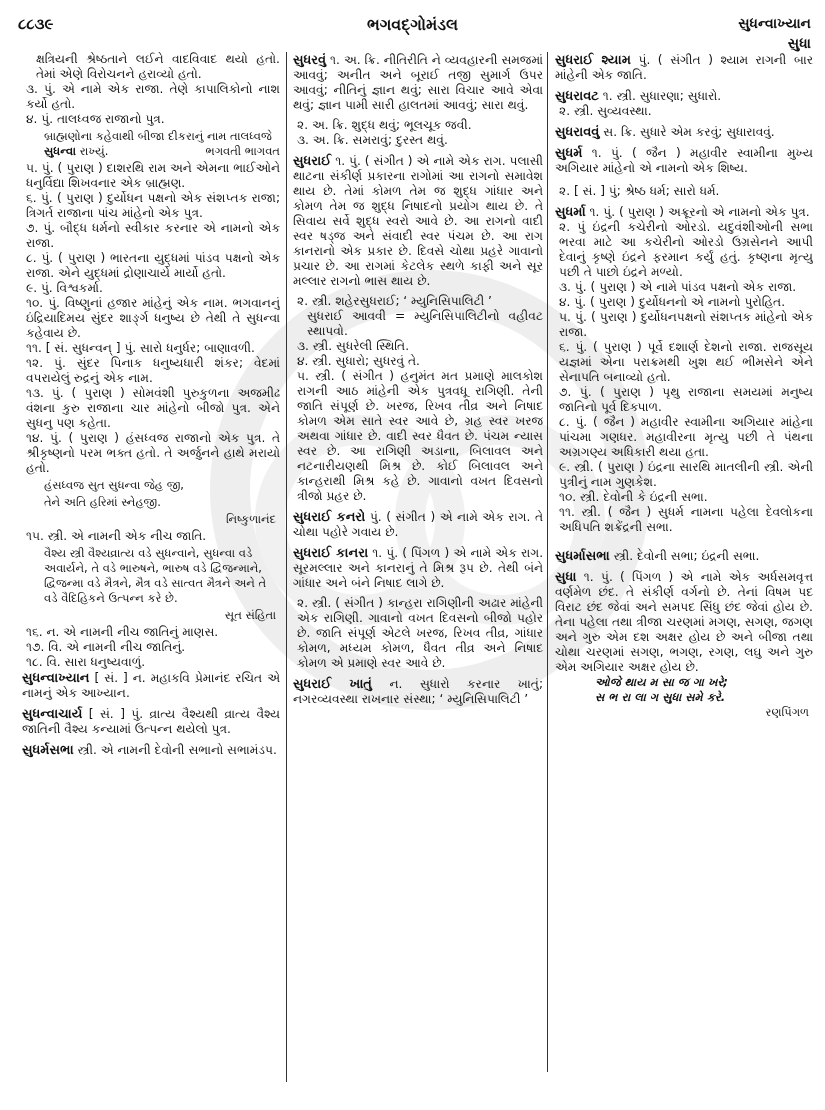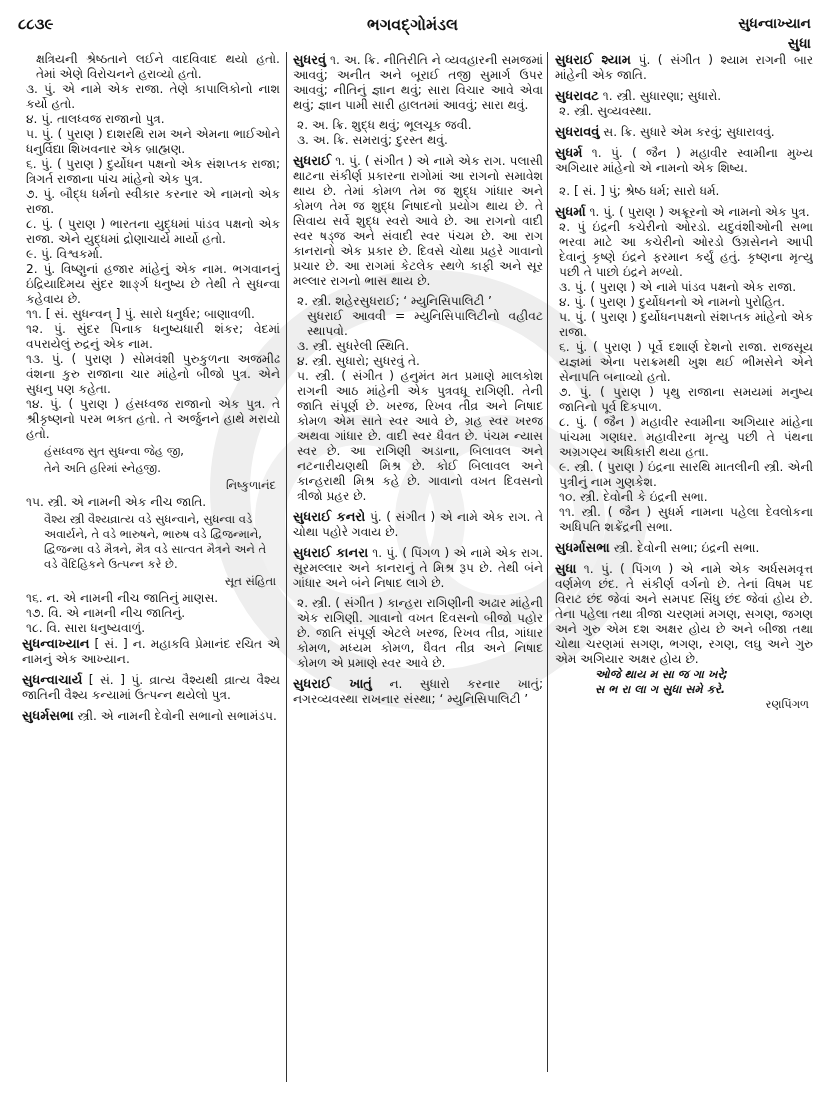--- a/index.html
+++ b/index.html
@@ -51,26 +51,32 @@
   <div class="guide-word-2">સુધા</div>
 </div>
 
 <div class="divider div-1"></div>
 <div class="divider div-2"></div>
 
 <div class="col col-1">
   <p class="sense cont">ક્ષત્રિયની શ્રેષ્ઠતાને લઈને વાદવિવાદ થયો હતો. તેમાં એણે વિરોચનને હરાવ્યો હતો.</p>
   <p class="sense">૩. પું. એ નામે એક રાજા. તેણે કાપાલિકોનો નાશ કર્યો હતો.</p>
   <p class="sense">૪. પું. તાલધ્વજ રાજાનો પુત્ર.</p>
+  <div class="quote">
+    <span>બ્રાહ્મણોના કહેવાથી બીજા દીકરાનું નામ તાલધ્વજે</span>
+    <span class="b">સુધન્વા</span>
+    <span>રાખ્યું.</span>
+    <span style="float:right">ભગવતી ભાગવત</span>
+  </div>
   <p class="sense">૫. પું. ( પુરાણ ) દાશરથિ રામ અને એમના ભાઈઓને ધનુર્વિદ્યા શિખવનાર એક બ્રાહ્મણ.</p>
   <p class="sense">૬. પું. ( પુરાણ ) દુર્યોધન પક્ષનો એક સંશપ્તક રાજા; ત્રિગર્ત રાજાના પાંચ માંહેનો એક પુત્ર.</p>
   <p class="sense">૭. પું. બૌદ્ધ ધર્મનો સ્વીકાર કરનાર એ નામનો એક રાજા.</p>
   <p class="sense">૮. પું. ( પુરાણ ) ભારતના યુદ્ધમાં પાંડવ પક્ષનો એક રાજા. એને યુદ્ધમાં દ્રોણાચાર્યે માર્યો હતો.</p>
   <p class="sense">૯. પું. વિશ્વકર્મા.</p>
-  <p class="sense">2. પું. વિષ્ણુનાં હજાર માંહેનું એક નામ. ભગવાનનું ઇંદ્રિયાદિમય સુંદર શાર્ઙ્ગ ધનુષ્ય છે તેથી તે સુધન્વા કહેવાય છે.</p>
+  <p class="sense">૧૦. પું. વિષ્ણુનાં હજાર માંહેનું એક નામ. ભગવાનનું ઇંદ્રિયાદિમય સુંદર શાર્ઙ્ગ ધનુષ્ય છે તેથી તે સુધન્વા કહેવાય છે.</p>
   <p class="sense">૧૧. [ સં. સુધન્વન્ ] પું. સારો ધનુર્ધર; બાણાવળી.</p>
   <p class="sense">૧૨. પું. સુંદર પિનાક ધનુષ્યધારી શંકર; વેદમાં વપરાયેલું રુદ્રનું એક નામ.</p>
   <p class="sense">૧૩. પું. ( પુરાણ ) સોમવંશી પુરુકુળના અજમીઢ વંશના કુરુ રાજાના ચાર માંહેનો બીજો પુત્ર. એને સુધનુ પણ કહેતા.</p>
   <p class="sense">૧૪. પું. ( પુરાણ ) હંસધ્વજ રાજાનો એક પુત્ર. તે શ્રીકૃષ્ણનો પરમ ભક્ત હતો. તે અર્જુનને હાથે મરાયો હતો.</p>
   <div class="quote">હંસધ્વજ સુત સુધન્વા જેહ જી,</div>
   <div class="quote">તેને અતિ હરિમાં સ્નેહજી.</div>
   <div class="src">નિષ્કુળાનંદ</div>
   <p class="sense">૧૫. સ્ત્રી. એ નામની એક નીચ જાતિ.</p>
   <div class="quote">વૈશ્ય સ્ત્રી વૈશ્યવ્રાત્ય વડે સુધન્વાને, સુધન્વા વડે અવાર્યને, તે વડે ભારુષને, ભારુષ વડે દ્વિજન્માને, દ્વિજન્મા વડે મૈત્રને, મૈત્ર વડે સાત્વત મૈત્રને અને તે વડે વૈદિહિકને ઉત્પન્ન કરે છે.</div>
   <div class="src">સૂત સંહિતા</div>
@@ -147,21 +153,21 @@
   </p>
   <p class="sense">૨. પું ઇંદ્રની કચેરીનો ઓરડો. યદુવંશીઓની સભા ભરવા માટે આ કચેરીનો ઓરડો ઉગ્રસેનને આપી દેવાનું કૃષ્ણે ઇંદ્રને ફરમાન કર્યું હતું. કૃષ્ણના મૃત્યુ પછી તે પાછો ઇંદ્રને મળ્યો.</p>
   <p class="sense">૩. પું. ( પુરાણ ) એ નામે પાંડવ પક્ષનો એક રાજા.</p>
   <p class="sense">૪. પું. ( પુરાણ ) દુર્યોધનનો એ નામનો પુરોહિત.</p>
   <p class="sense">૫. પું. ( પુરાણ ) દુર્યોધનપક્ષનો સંશપ્તક માંહેનો એક રાજા.</p>
   <p class="sense">૬. પું. ( પુરાણ ) પૂર્વે દશાર્ણ દેશનો રાજા. રાજસૂય યજ્ઞમાં એના પરાક્રમથી ખુશ થઈ ભીમસેને એને સેનાપતિ બનાવ્યો હતો.</p>
   <p class="sense">૭. પું. ( પુરાણ ) પૃથુ રાજાના સમયમાં મનુષ્ય જાતિનો પૂર્વ દિક્પાળ.</p>
   <p class="sense">૮. પું. ( જૈન ) મહાવીર સ્વામીના અગિયાર માંહેના પાંચમા ગણધર. મહાવીરના મૃત્યુ પછી તે પંથના અગ્રગણ્ય અધિકારી થયા હતા.</p>
   <p class="sense">૯. સ્ત્રી. ( પુરાણ ) ઇંદ્રના સારથિ માતલીની સ્ત્રી. એની પુત્રીનું નામ ગુણકેશ.</p>
   <p class="sense">૧૦. સ્ત્રી. દેવોની કે ઇંદ્રની સભા.</p>
-  <p class="sense" style="margin-bottom:5px">૧૧. સ્ત્રી. ( જૈન ) સુધર્મ નામના પહેલા દેવલોકના અધિપતિ શક્રેંદ્રની સભા.</p>
+  <p class="sense" style="margin-bottom:13px">૧૧. સ્ત્રી. ( જૈન ) સુધર્મ નામના પહેલા દેવલોકના અધિપતિ શક્રેંદ્રની સભા.</p>
   <p class="entry">
     <span class="hw">સુધર્માસભા</span>
     <span>સ્ત્રી. દેવોની સભા; ઇંદ્રની સભા.</span>
   </p>
   <p class="entry" style="margin-bottom:0">
     <span class="hw">સુધા</span>
     <span>૧. પું. ( પિંગળ ) એ નામે એક અર્ધસમવૃત્ત વર્ણમેળ છંદ. તે સંકીર્ણ વર્ગનો છે. તેનાં વિષમ પદ વિરાટ છંદ જેવાં અને સમપદ સિંધુ છંદ જેવાં હોય છે. તેના પહેલા તથા ત્રીજા ચરણમાં મગણ, સગણ, જગણ અને ગુરુ એમ દશ અક્ષર હોય છે અને બીજા તથા ચોથા ચરણમાં સગણ, ભગણ, રગણ, લઘુ અને ગુરુ એમ અગિયાર અક્ષર હોય છે.</span>
   </p>
   <div class="verse">ઓજે થાય મ સા જ ગા ખરે;</div>
   <div class="verse">સ ભ રા લા ગ સુધા સમે કરે.</div>

